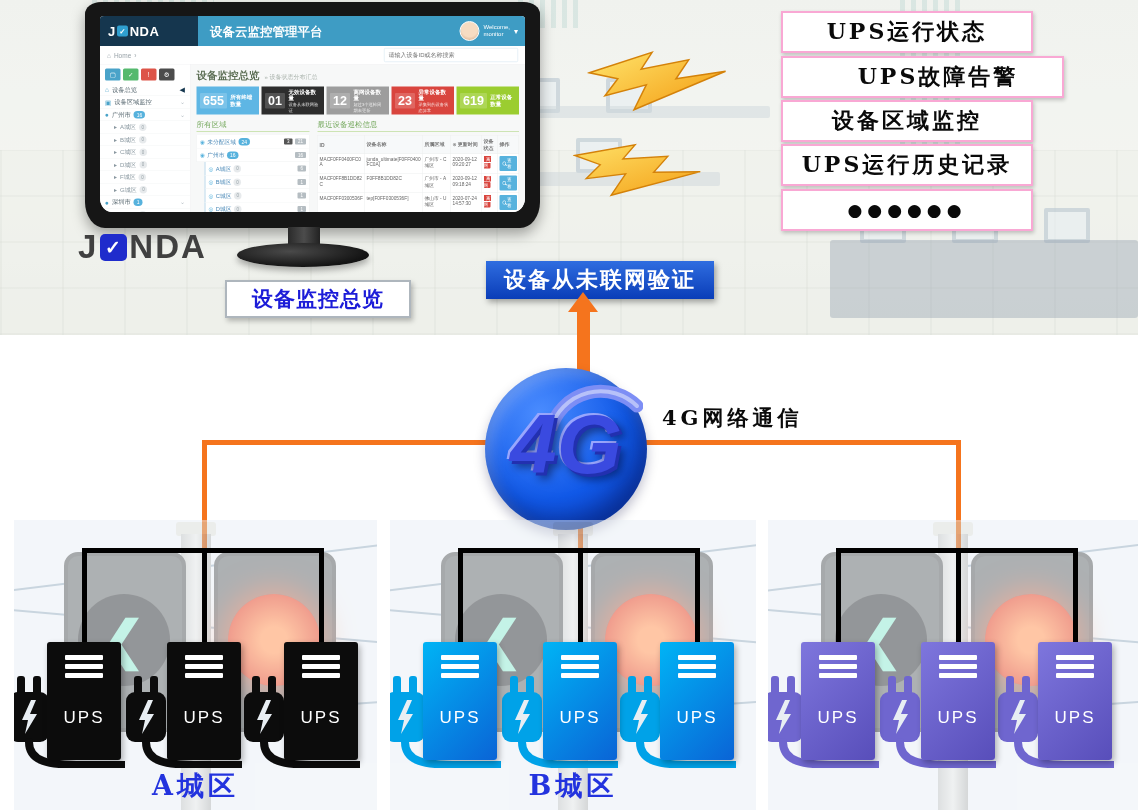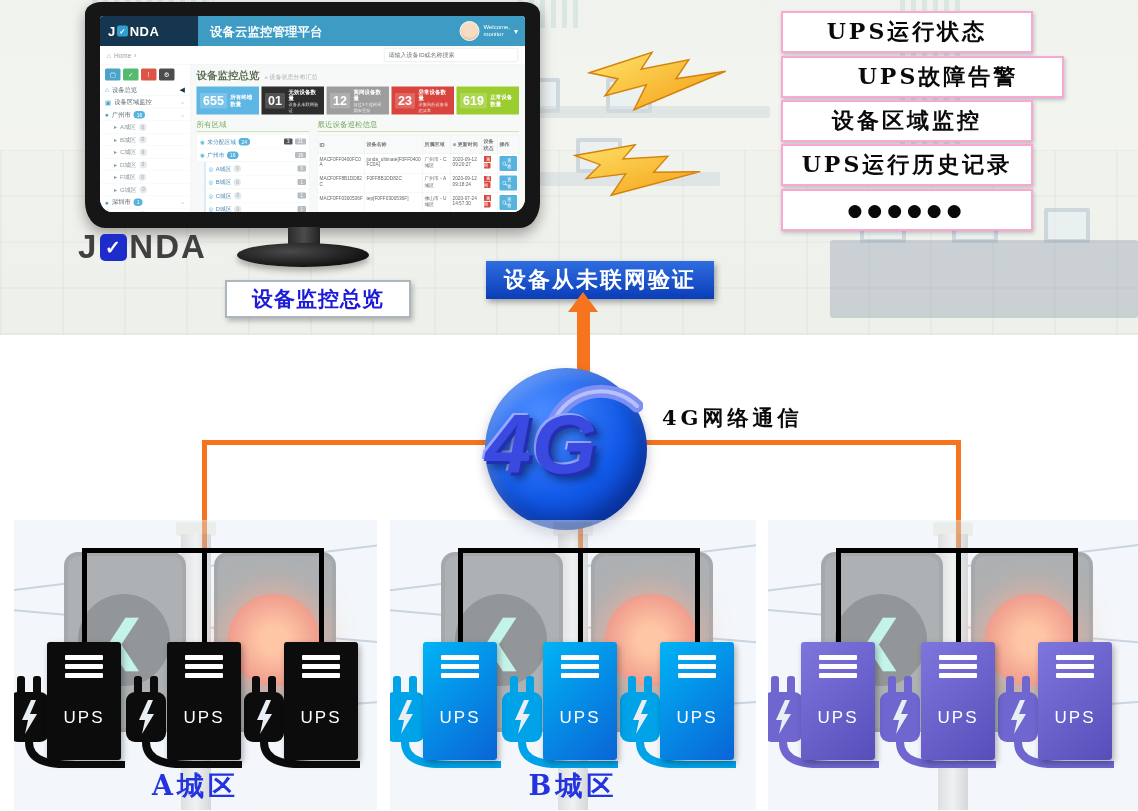--- a/index.html
+++ b/index.html
@@ -117,21 +117,21 @@
   
   .oline{position:absolute;background:#f5741d;}
   #arrow-stem{position:absolute;left:577px;top:310px;width:13px;height:64px;background:#f5741d;}
   #arrow-head{position:absolute;left:568px;top:292px;width:0;height:0;
               border-left:15px solid transparent;border-right:15px solid transparent;border-bottom:20px solid #f5741d;}
 
   
   #ball{position:absolute;left:485px;top:368px;width:162px;height:162px;border-radius:50%;
         background:radial-gradient(circle at 34% 28%,#4a8cff,#1159e8 55%,#0836b8 100%);
         box-shadow:inset -8px -12px 22px rgba(0,0,40,.35), inset 6px 8px 14px rgba(255,255,255,.25), 0 6px 12px rgba(0,0,60,.25);}
-  #ball-text{position:absolute;left:0;top:34px;width:100%;font-size:84px;font-weight:900;
+  #ball-text{position:absolute;left:0;top:34px;width:100%;text-align:center;font-size:84px;font-weight:900;
              font-style:italic;color:#3a4ae0;line-height:1;
              text-shadow:3px 3px 0 #2230b0,6px 6px 9px rgba(0,0,30,.5),-2px -2px 0 #9aa8ff;}
   #ball-arc{position:absolute;left:58px;top:8px;}
   #net-label{position:absolute;left:662px;top:404px;font-size:21px;color:#0a0a0a;letter-spacing:4px;}
 
   
   .city{position:absolute;top:520px;height:290px;overflow:hidden;}
   #cityA{left:14px;width:363px;} #cityB{left:390px;width:366px;} #cityN{left:768px;width:370px;}
   .tl-photo{position:absolute;inset:0;background:#e7eef5;opacity:.48;}
   .wire{position:absolute;height:2px;background:#8fa8bd;width:150%;left:-10%;}

